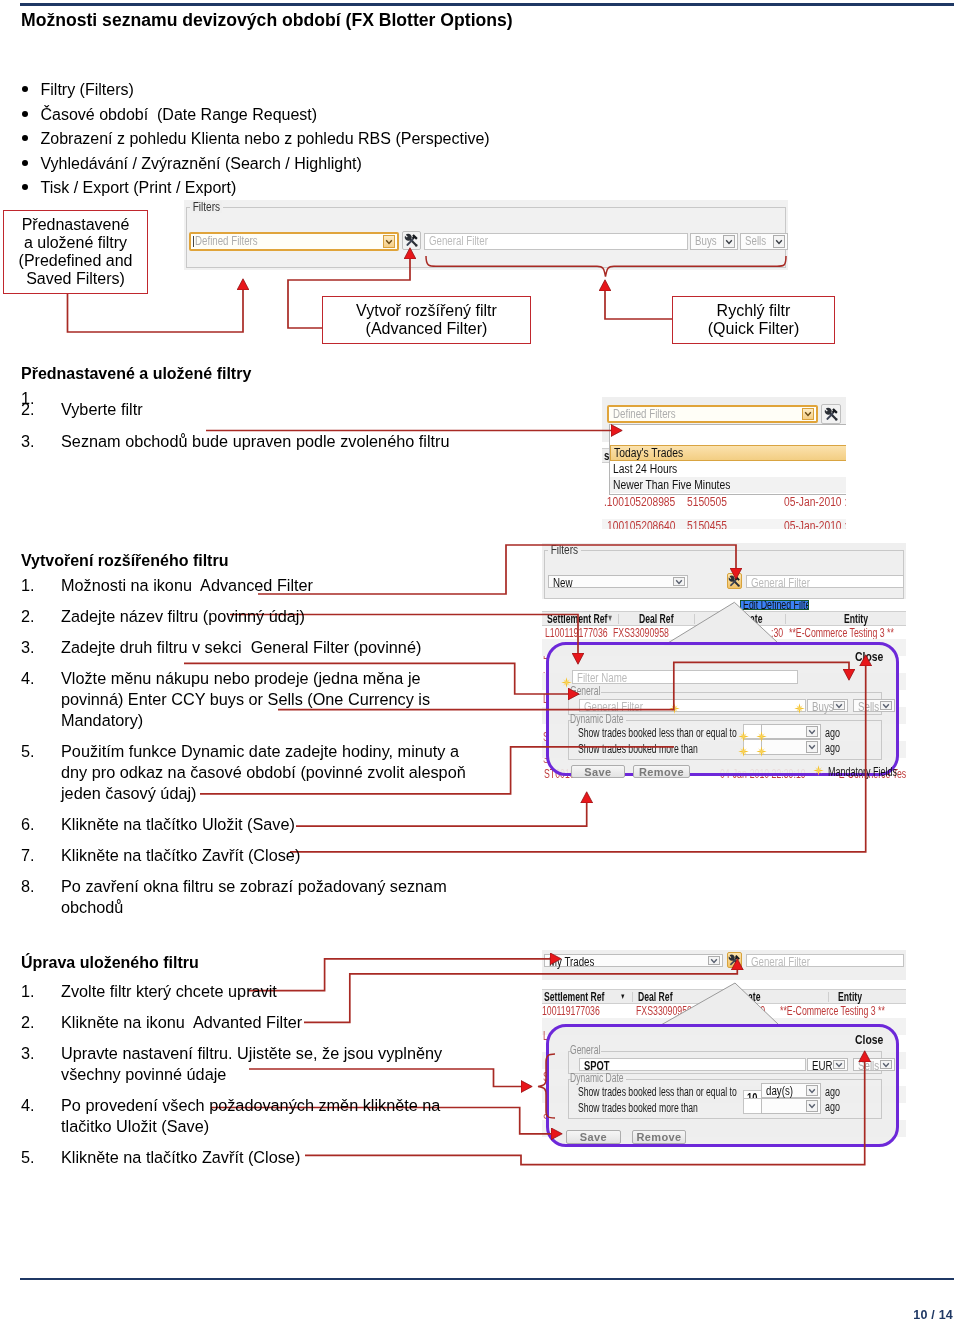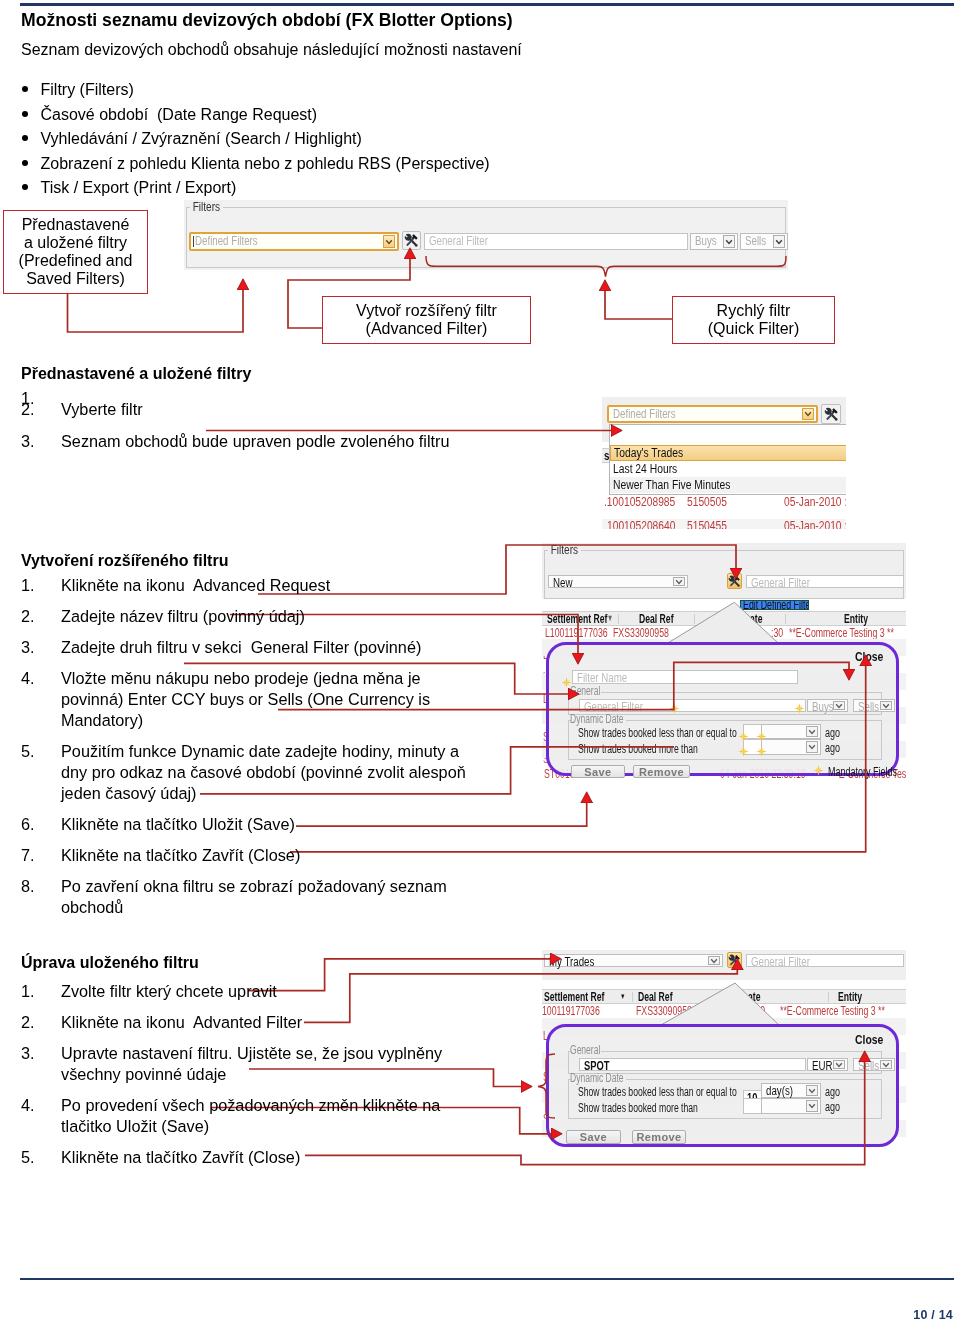--- a/index.html
+++ b/index.html
@@ -101,27 +101,26 @@
 </head>
 <body>
 
 <div class="page" data-name="document-page">
 
   <div class="hrule" id="top-rule" data-name="header-rule"></div>
   <div class="hrule" id="bot-rule" data-name="footer-rule"></div>
   <div id="pagenum" data-name="page-number">10 / 14</div>
 
   <div class="abs" id="title" data-name="page-title">Možnosti seznamu devizových období (FX Blotter Options)</div>
-  <div class="abs" id="subtitle" data-name="page-subtitle">Seznam devizových obchodů obsahuje následující možnosti nastavení</div>
 
   <div class="bullets" data-name="feature-bullet-list">
     <div class="li" data-name="list-item"><span class="dot" data-name="bullet-dot"></span><span data-name="list-item-label">Filtry (Filters)</span></div>
     <div class="li" data-name="list-item"><span class="dot" data-name="bullet-dot"></span><span data-name="list-item-label">Časové období  (Date Range Request)</span></div>
+    <div class="li" data-name="list-item"><span class="dot" data-name="bullet-dot"></span><span data-name="list-item-label">Zobrazení z pohledu Klienta nebo z pohledu RBS (Perspective)</span></div>
     <div class="li" data-name="list-item"><span class="dot" data-name="bullet-dot"></span><span data-name="list-item-label">Vyhledávání / Zvýraznění (Search / Highlight)</span></div>
-    <div class="li" data-name="list-item"><span class="dot" data-name="bullet-dot"></span><span data-name="list-item-label">Zobrazení z pohledu Klienta nebo z pohledu RBS (Perspective)</span></div>
     <div class="li" data-name="list-item"><span class="dot" data-name="bullet-dot"></span><span data-name="list-item-label">Tisk / Export (Print / Export)</span></div>
   </div>
 
   <div class="shot" id="shot1" style="left:184px;top:200px;width:604px;height:70px;" data-name="screenshot-filters-bar">
     <div class="gbox" style="left:2px;top:7px;right:2px;bottom:2px;" data-name="filters-groupbox"></div>
     <div class="gbox-top" style="left:2px;top:7px;width:4px;" data-name="groupbox-top-left"></div>
     <div class="gbox-top" style="left:39px;top:7px;right:2px;" data-name="groupbox-top-right"></div>
     <div class="glabel" style="left:7px;top:1px;" data-name="filters-group-label">Filters</div>
 
     <div class="combo sel" style="left:5px;top:32px;width:210px;height:19px;" data-name="defined-filters-combo">
@@ -566,21 +565,21 @@
 
   <h2 class="sec" style="left:21px;top:364px;" data-name="section-heading-predefined">Přednastavené a uložené filtry</h2>
   <div class="steps" style="left:21px;top:388px;width:560px;" data-name="steps-predefined">
     <div class="st" style="margin-bottom:11px" data-name="step-item"><span class="n" data-name="step-number">1.</span></div>
     <div class="st" style="margin-bottom:11px" data-name="step-item"><span class="n" data-name="step-number">2.</span><span data-name="step-text">Vyberte filtr</span></div>
     <div class="st" data-name="step-item"><span class="n" data-name="step-number">3.</span><span data-name="step-text">Seznam obchodů bude upraven podle zvoleného filtru</span></div>
   </div>
 
   <h2 class="sec" style="left:21px;top:551px;" data-name="section-heading-advanced">Vytvoření rozšířeného filtru</h2>
   <div class="steps" style="left:21px;top:575px;width:420px;" data-name="steps-advanced">
-    <div class="st" data-name="step-item"><span class="n" data-name="step-number">1.</span><span data-name="step-text">Klikněte na ikonu  Advanced Request</span></div>
+    <div class="st" data-name="step-item"><span class="n" data-name="step-number">1.</span><span data-name="step-text">Možnosti na ikonu  Advanced Filter</span></div>
     <div class="st" data-name="step-item"><span class="n" data-name="step-number">2.</span><span data-name="step-text">Zadejte název filtru (povinný údaj)</span></div>
     <div class="st" data-name="step-item"><span class="n" data-name="step-number">3.</span><span data-name="step-text">Zadejte druh filtru v sekci  General Filter (povinné)</span></div>
     <div class="st" data-name="step-item"><span class="n" data-name="step-number">4.</span><span data-name="step-text">Vložte měnu nákupu nebo prodeje (jedna měna je<br>povinná) Enter CCY buys or Sells (One Currency is<br>Mandatory)</span></div>
     <div class="st" data-name="step-item"><span class="n" data-name="step-number">5.</span><span data-name="step-text">Použitím funkce Dynamic date zadejte hodiny, minuty a<br>dny pro odkaz na časové období (povinné zvolit alespoň<br>jeden časový údaj)</span></div>
     <div class="st" data-name="step-item"><span class="n" data-name="step-number">6.</span><span data-name="step-text">Klikněte na tlačítko Uložit (Save)</span></div>
     <div class="st" data-name="step-item"><span class="n" data-name="step-number">7.</span><span data-name="step-text">Klikněte na tlačítko Zavřít (Close)</span></div>
     <div class="st" data-name="step-item"><span class="n" data-name="step-number">8.</span><span data-name="step-text">Po zavření okna filtru se zobrazí požadovaný seznam<br>obchodů</span></div>
   </div>
 
   <h2 class="sec" style="left:21px;top:953px;" data-name="section-heading-edit">Úprava uloženého filtru</h2>

